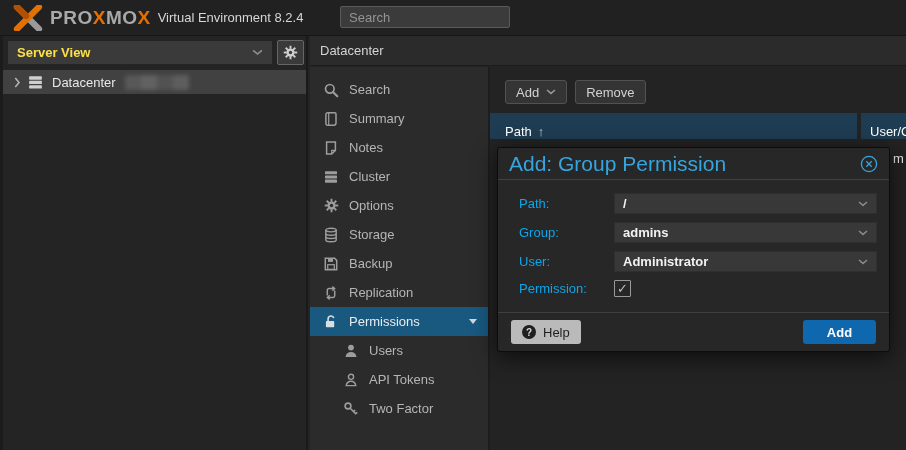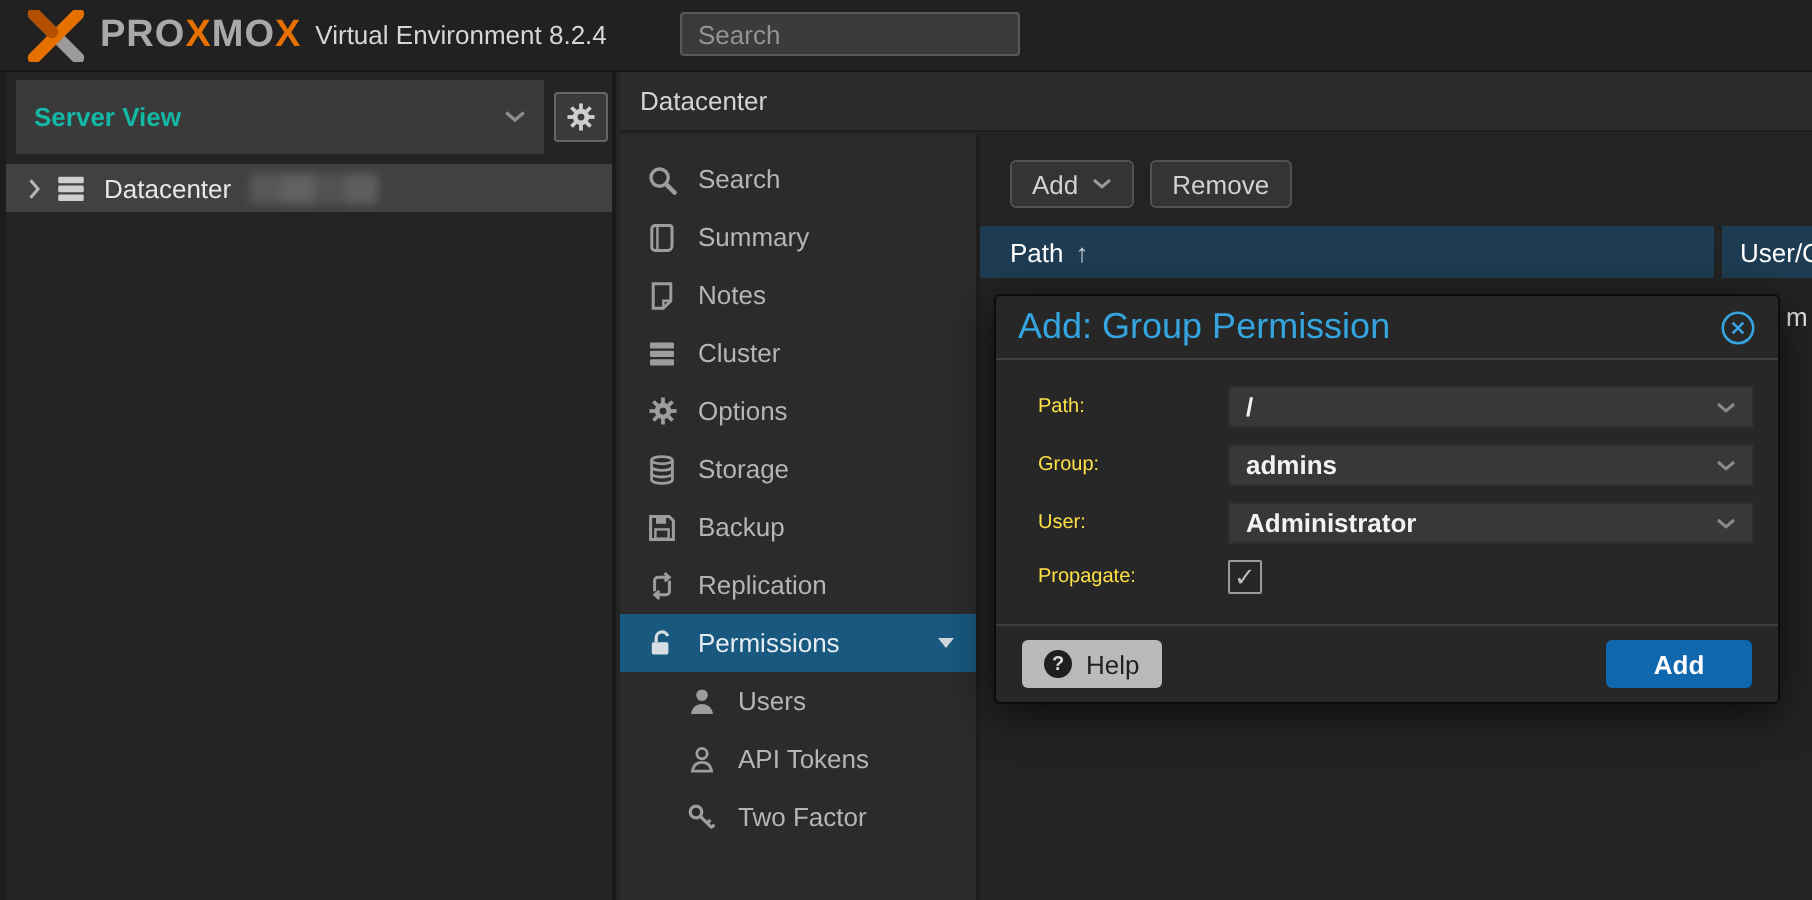--- a/index.html
+++ b/index.html
@@ -18,22 +18,22 @@
   .search-box{position:absolute;left:340px;top:6px;width:170px;height:22px;
               background:#3b3b3b;border:1px solid #5a5a5a;border-radius:2px;
               color:#e0e0e0;font-size:13px;padding:0 8px;box-sizing:border-box;
               font-family:"Liberation Sans",sans-serif;}
   .search-box::placeholder{color:#949494;}
 
   
   .tree-panel{position:absolute;left:0;top:36px;width:308px;height:414px;background:#242424;
               border-left:3px solid #1c1c1c;border-right:2px solid #1a1a1a;box-sizing:border-box;}
   .tree-header{display:flex;align-items:center;margin:4px 2px 0 5px;gap:5px;}
-  .view-select{flex:1;height:37px;background:#3a3a3a;display:flex;align-items:center;
-               padding:0 9px;color:#14b8a6;font-size:13px;font-weight:700;cursor:pointer;}
+  .view-select{flex:1;height:23px;background:#3a3a3a;display:flex;align-items:center;
+               padding:0 9px;color:#fde047;font-size:13px;font-weight:700;cursor:pointer;}
   .view-select .vs-chevron{margin-left:auto;color:#8f8f8f;}
   .gear-btn{width:25px;height:23px;background:#3a3a3a;border:1px solid #666;
             border-radius:2px;display:flex;align-items:center;justify-content:center;
             color:#cfcfcf;cursor:pointer;}
   .gear-btn svg circle:last-of-type{fill:#3a3a3a;}
   .tree-row{margin-top:5px;height:24px;background:#414141;display:flex;align-items:center;
             color:#e8e8e8;font-size:13px;cursor:pointer;}
   .tree-expander{margin:0 6px 0 11px;color:#b5b5b5;}
   .tree-icon{color:#cfcfcf;margin-right:8px;}
   .redacted{width:64px;height:15px;margin-left:9px;border-radius:2px;
@@ -60,39 +60,39 @@
              border-top:5.5px solid #d0d7dc;}
 
   
   .content{position:absolute;left:490px;top:67px;width:416px;height:383px;background:#232323;}
   .toolbar{padding:13px 0 0 15px;display:flex;gap:8px;}
   .tb-btn{height:24px;background:#343434;border:1px solid #525252;border-radius:3px;
           color:#d2d2d2;font-size:13px;display:inline-flex;align-items:center;
           padding:0 10px;cursor:pointer;box-sizing:border-box;}
   .tb-btn .tb-chevron{margin-left:7px;color:#9a9a9a;}
   .grid-header{margin-top:9px;height:26px;display:flex;background:#232323;}
-  .gh-col{background:var(--table-header-blue,#1e3c52);display:flex;align-items:center;
+  .gh-col{background:var(--table-header-blue,#1e3c52);display:flex;align-items:flex-end;
           color:#fff;font-size:13px;box-sizing:border-box;cursor:pointer;}
   .gh-col.c1{width:367px;padding-left:15px;}
   .gh-col.c2{flex:1;margin-left:4px;padding-left:9px;overflow:hidden;white-space:nowrap;}
   .sort-arrow{margin-left:6px;color:#c6d2db;font-size:13px;}
   .clipped-row-text{position:absolute;left:403px;top:84px;color:#e8e8e8;font-size:13px;}
 
   
   .modal{position:absolute;left:497px;top:147px;width:393px;height:205px;background:#272727;
          border:1px solid #0c0c0c;border-radius:3px;box-sizing:border-box;
          box-shadow:0 5px 22px rgba(0,0,0,.65);}
   .modal-header{height:31px;display:flex;align-items:center;padding:0 11px;
                 border-bottom:1px solid #414141;}
-  .modal-title{color:var(--accent-blue,#35a5e0);font-size:18px;text-align:right;}
+  .modal-title{color:var(--accent-blue,#35a5e0);font-size:21px;text-align:right;}
   .modal-close{margin-left:auto;color:var(--accent-blue,#35a5e0);cursor:pointer;
                width:18px;height:18px;}
   .modal-body{padding:13px 12px 0 21px;}
   .dlg-row{display:flex;align-items:center;margin-bottom:8px;}
-  .dlg-label{width:95px;color:#fde047;font-size:10px;flex:none;}
+  .dlg-label{width:95px;color:#0ea5e9;font-size:13px;flex:none;}
   .dlg-combo{flex:1;height:21px;background:#383838;border:1px solid #2f2f2f;
              display:flex;align-items:center;padding:0 8px;cursor:pointer;box-sizing:border-box;}
   .dlg-value{color:#f2f2f2;font-size:13px;font-weight:700;}
   .combo-chevron{margin-left:auto;color:#8a8a8a;}
   .dlg-checkbox{width:15px;height:15px;border:1px solid #9a9a9a;border-radius:1px;
                 display:flex;align-items:center;justify-content:center;cursor:pointer;
                 color:#bdbdbd;font-size:13px;line-height:1;background:transparent;}
   .modal-footer{position:absolute;left:0;right:0;bottom:0;height:39px;
                 border-top:1px solid #3f3f3f;display:flex;align-items:center;
                 padding:0 13px;box-sizing:border-box;}
@@ -370,21 +370,21 @@
           <div class="dlg-combo">
             <span class="dlg-value">Administrator</span>
             <span class="combo-chevron">
               <svg width="10" height="6" viewBox="0 0 10 6">
                 <path d="M1 1l4 3.4L9 1" fill="none" stroke="currentColor" stroke-width="1.5"></path>
               </svg>
             </span>
           </div>
         </div>
         <div class="dlg-row">
-          <div class="dlg-label">Propagate:</div>
+          <div class="dlg-label">Permission:</div>
           <div class="dlg-checkbox">
             <span>✓</span>
           </div>
         </div>
       </div>
     <div class="modal-footer">
       <div class="help-btn">
         <span class="q-icon">?</span>
         <span>Help</span>
       </div>

